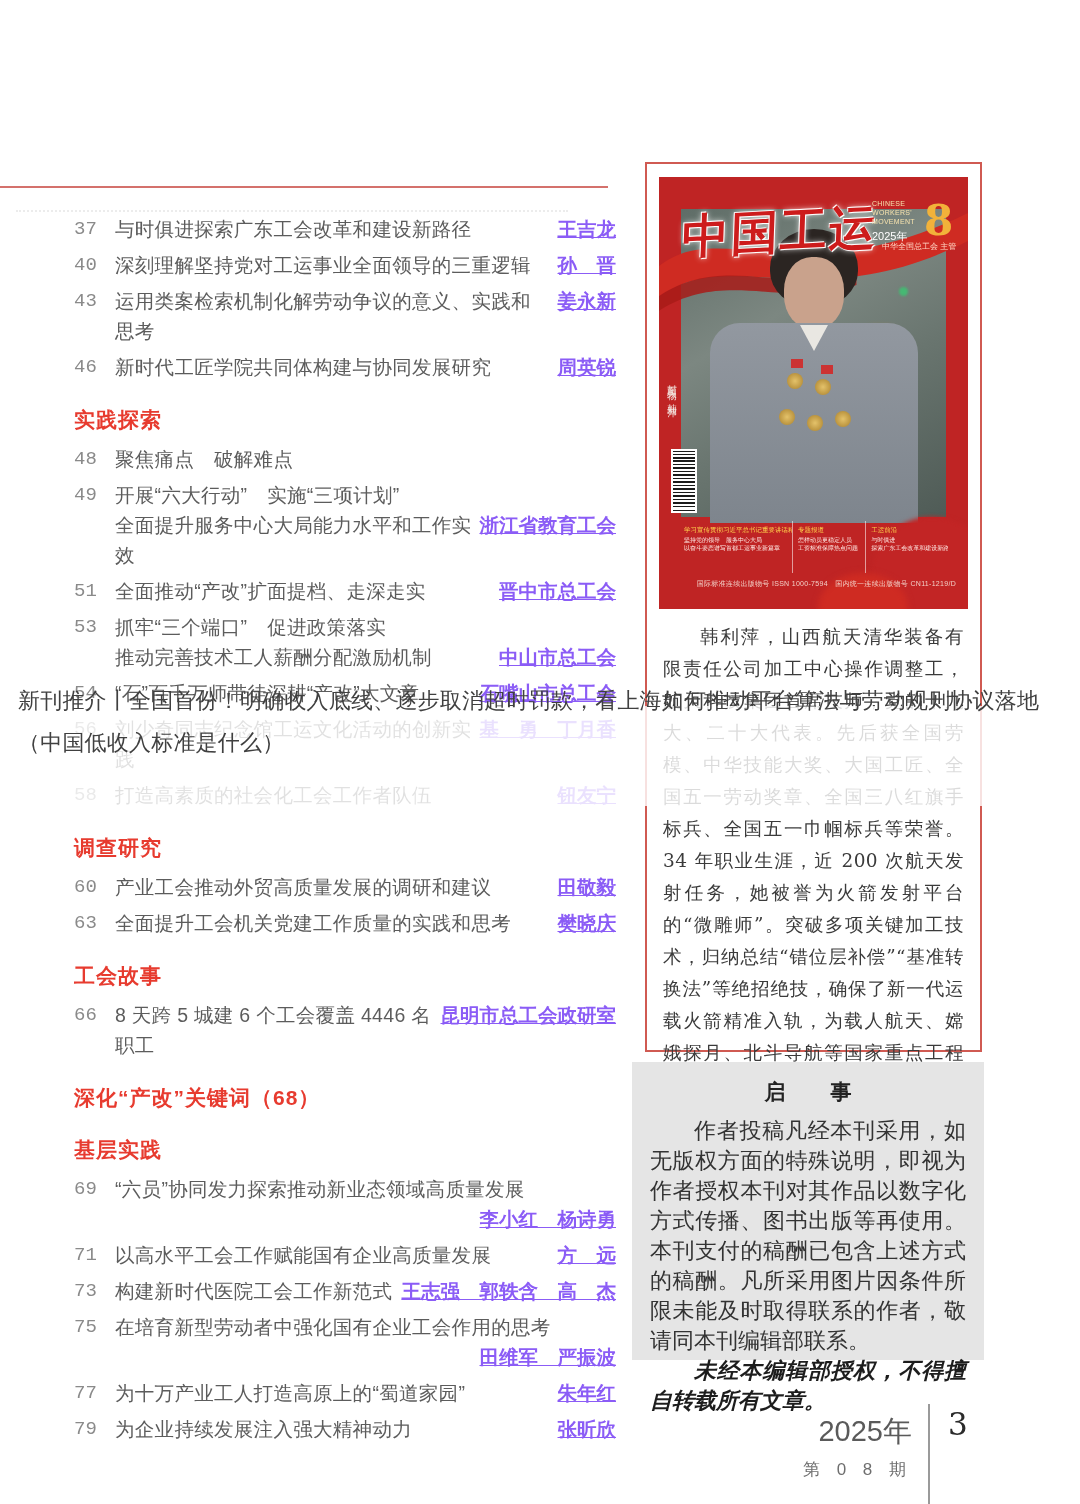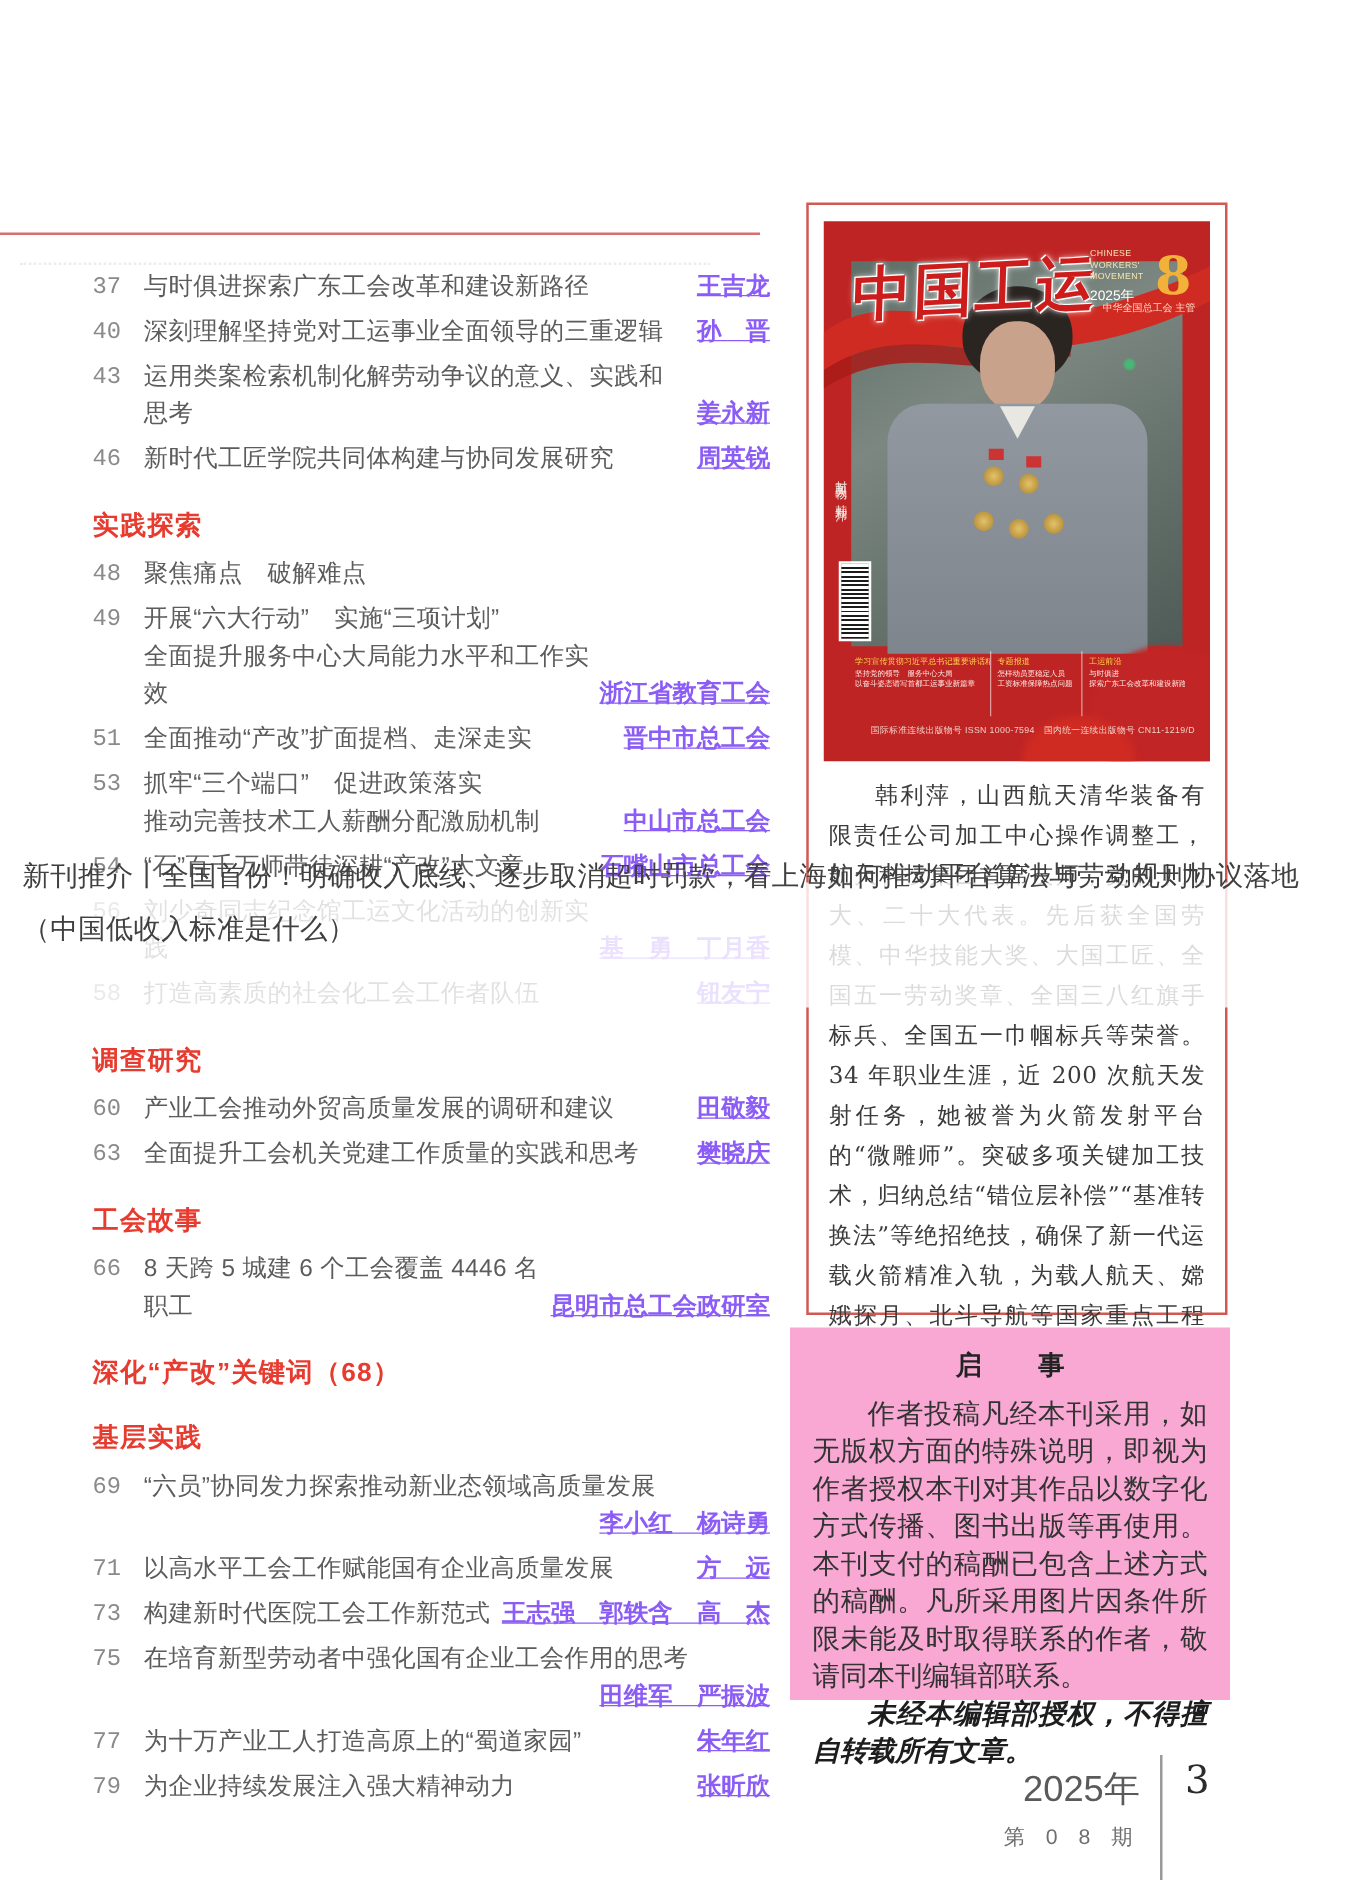--- a/index.html
+++ b/index.html
@@ -12,21 +12,21 @@
   .top-dotted-line{position:absolute;left:16px;top:210px;width:552px;border-top:2px dotted #ececec;}
 
   
   #toc{position:absolute;left:74px;top:214px;width:542px;z-index:10;}
   .toc-section{margin-top:24px;}
   .toc-section:first-child{margin-top:0;}
   .toc-heading{color:#e73b2f;font-weight:bold;font-size:21px;margin-bottom:10px;letter-spacing:1px;}
   .toc-row{display:flex;margin-bottom:6px;}
   .toc-num{width:41px;font-size:19px;color:#8a8a8a;line-height:30px;flex:none;font-family:Liberation Mono, monospace;}
   .toc-body{flex:1;min-width:0;}
-  .toc-line{display:flex;font-size:19.5px;line-height:30px;color:#5c5c5c;align-items:flex-end;}
+  .toc-line{display:flex;font-size:19.5px;line-height:30px;color:#5c5c5c;}
   .toc-line .t{flex:1;letter-spacing:0.3px;}
   .toc-line .a{color:#8b5cf6;font-weight:bold;white-space:nowrap;margin-left:8px;text-decoration:underline;}
 
   
   #overlay-band{position:absolute;left:0;top:706px;width:1080px;height:100px;
     background:rgba(255,255,255,0.82);z-index:40;}
   #overlay-text{position:absolute;left:18px;top:680px;width:1048px;z-index:41;
     font-size:22px;font-weight:normal;color:#404040;line-height:42px;letter-spacing:0.2px;}
 
   
@@ -79,21 +79,21 @@
   .band-line{font-size:6px;line-height:8px;color:#ffe9e4;white-space:nowrap;}
   .cover-issn{position:absolute;right:12px;bottom:20px;font-size:7px;color:#f2cfc6;z-index:7;letter-spacing:.3px;}
 
   
   .caption{margin:12px 16px 0;font-family:"DejaVu Serif","Liberation Serif",serif;
     font-size:18.5px;line-height:32px;color:#3b3b3b;text-align:justify;letter-spacing:.4px;}
   .caption p{margin:0;text-indent:2em;}
   .caption-credit{margin:4px 18px 0;text-align:right;font-weight:bold;font-size:19px;color:#333;}
 
   
-  #notice{position:absolute;left:632px;top:1062px;width:352px;height:298px;background:#f9a8d4;
+  #notice{position:absolute;left:632px;top:1062px;width:352px;height:298px;background:#e5e5e5;
     box-sizing:border-box;z-index:5;}
   .notice-title{padding-top:16px;text-align:center;font-family:"Liberation Serif",serif;
     font-weight:bold;font-size:21px;color:#222;letter-spacing:12px;text-indent:12px;}
   .notice-body{margin:10px 18px 0;font-family:"Liberation Serif",serif;font-size:22px;
     line-height:30px;color:#333;text-align:justify;}
   .notice-body p{margin:0;text-indent:2em;}
   .notice-em{font-weight:bold;color:#1d1d1d;font-style:italic;}
 
   
   .footer-issue{position:absolute;right:168px;top:1412px;text-align:right;z-index:5;}

